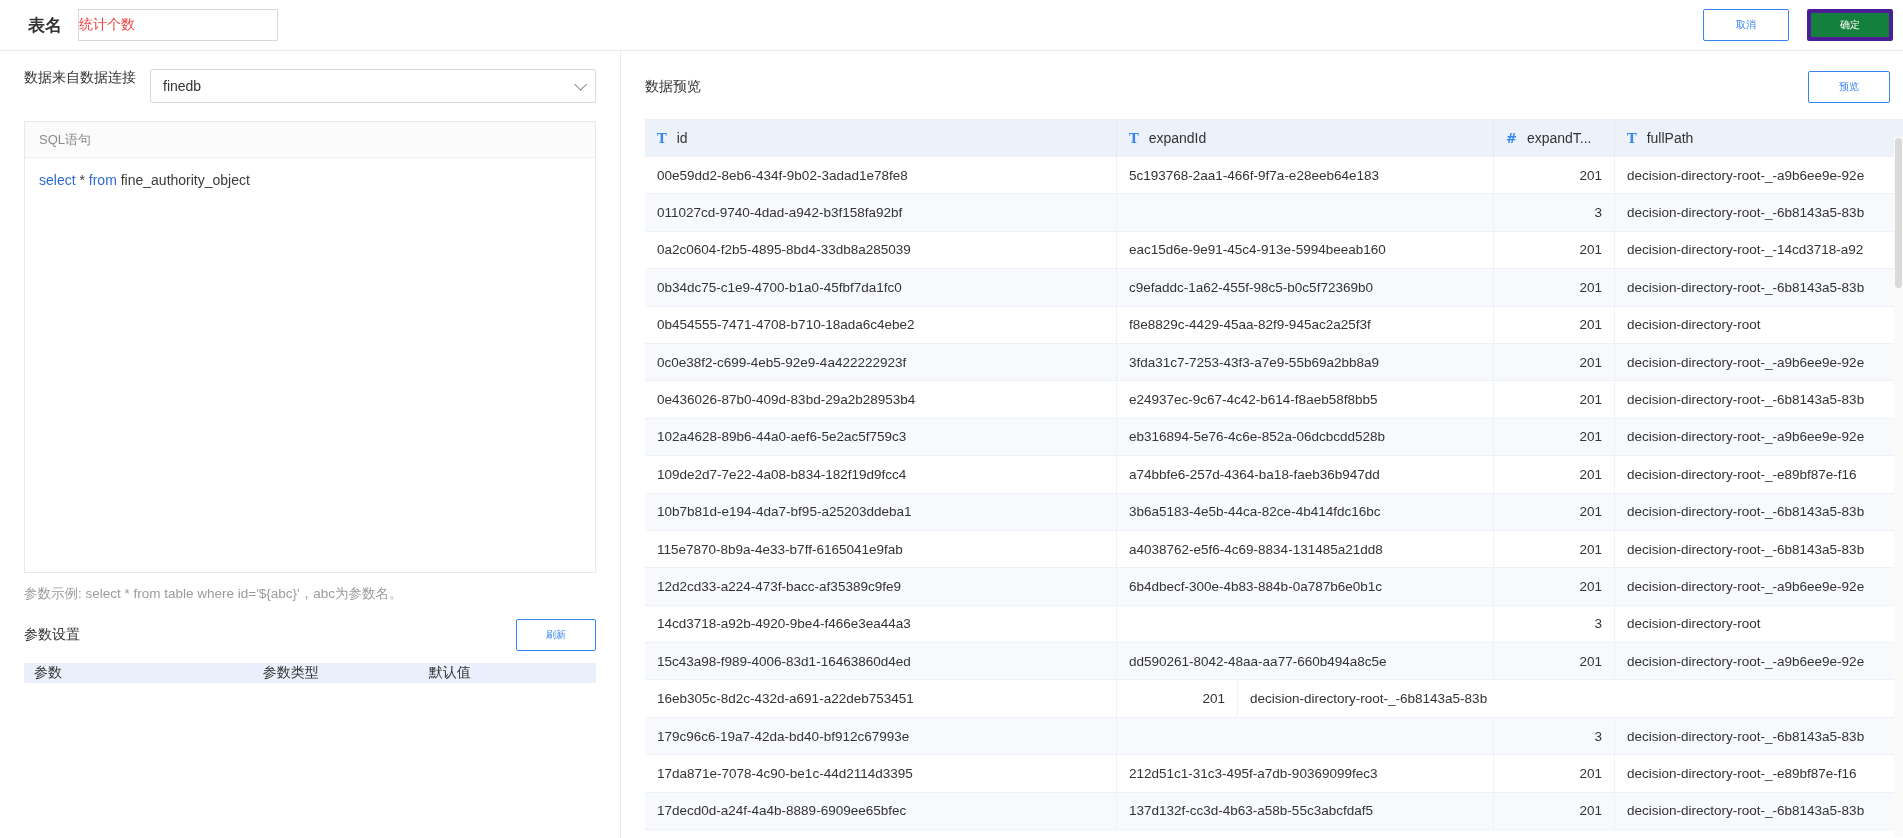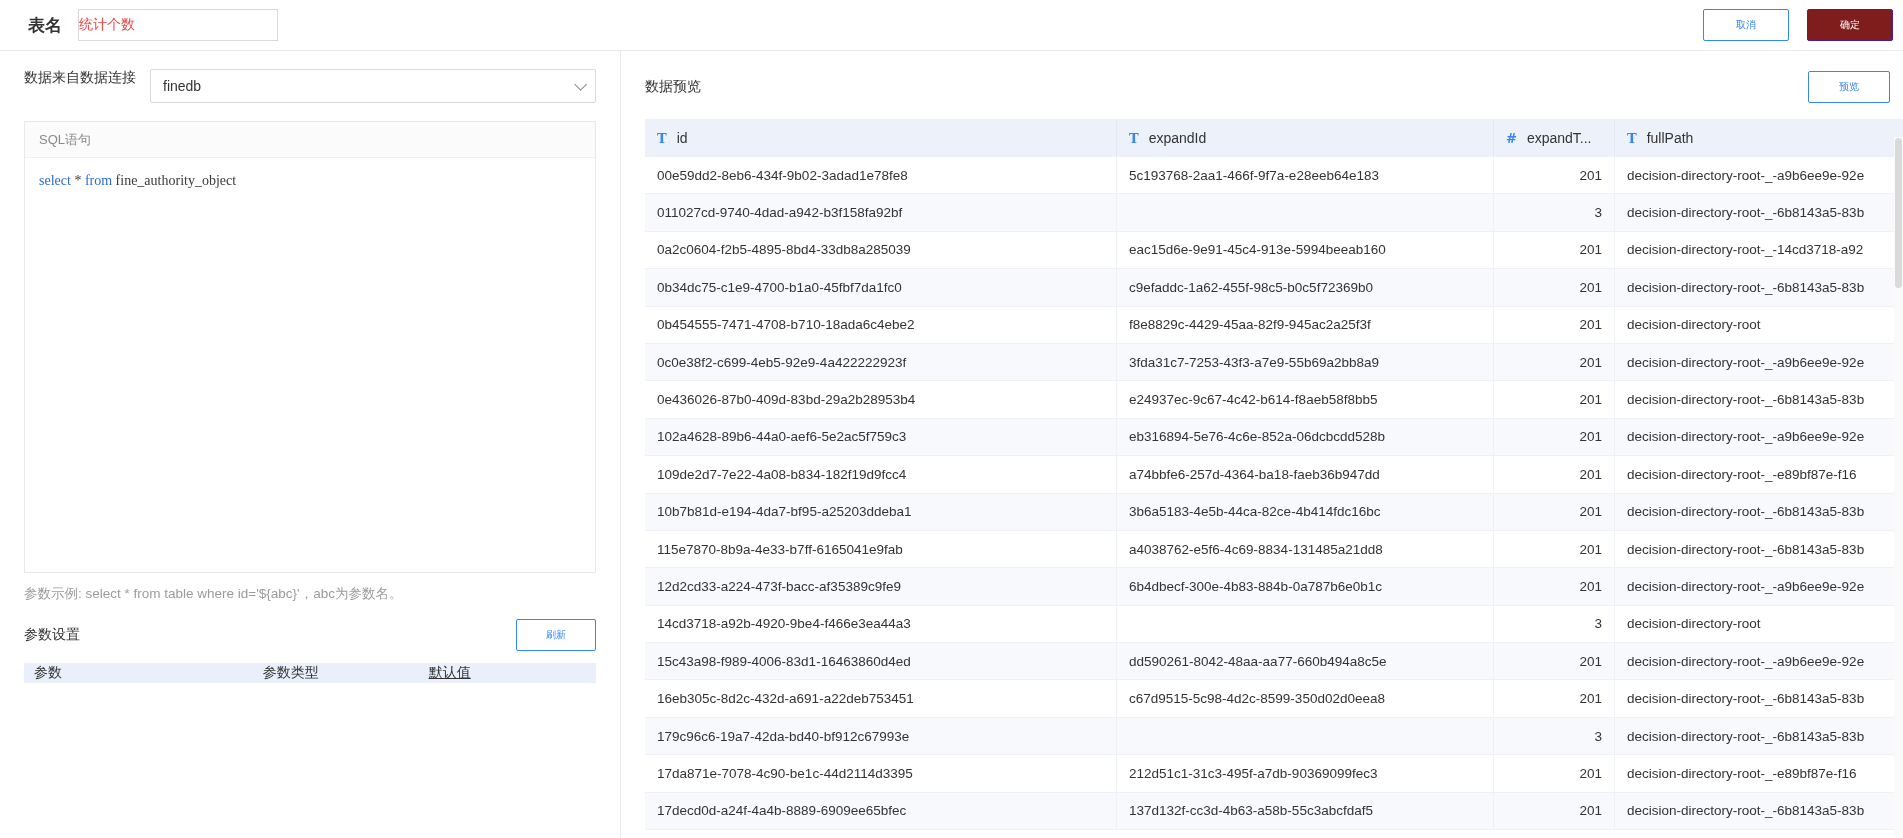--- a/index.html
+++ b/index.html
@@ -10,55 +10,55 @@
   .topbar { height:51px; display:flex; align-items:center; padding:0 10px 0 28px;
     border-bottom:1px solid #e9e9e9; background:#fff; }
   .table-name-label { font-size:17px; font-weight:bold; color:#333; }
   .table-name-input { margin-left:16px; width:200px; height:32px; border:1px solid #d9d9d9;
     border-radius:0; padding:0 0; font-size:14px; color:#ef4444; outline:none;
     font-family:"Liberation Sans",sans-serif; }
   .topbar-spacer { flex:1; }
   .btn { height:32px; min-width:86px; border-radius:2px; font-size:10px; cursor:pointer;
     font-family:"Liberation Sans",sans-serif; }
   .btn-outline { background:#fff; border:1px solid #3685f2; color:#3685f2; }
-  .btn-primary { background:#7f1d1d; border:1px solid #4c1d95; color:#fff; }
+  .btn-primary { background:#15803d; border:4px solid #4c1d95; color:#fff; }
   .topbar .btn-outline { margin-right:18px; }
 
   
   .main { display:flex; height:787px; }
   .left-panel { width:621px; border-right:1px solid #e9e9e9; padding:18px 24px 0 24px; }
   .right-panel { flex:1; padding:20px 0 0 24px; position:relative; overflow:hidden; }
 
   
   .conn-row { display:flex; height:34px; }
   .conn-label { color:#333; font-size:14px; white-space:nowrap; }
   .conn-select { flex:1; margin-left:14px; height:34px; border:1px solid #d9d9d9; border-radius:2px;
     display:flex; align-items:center; justify-content:space-between; padding:0 12px; cursor:pointer;
     background:#fff; }
   .conn-value { color:#333; }
   .chevron { width:9px; height:9px; border-right:1.5px solid #8c8c8c; border-bottom:1.5px solid #8c8c8c;
     transform:rotate(45deg) translateY(-3px); }
 
   .sql-box { margin-top:18px; border:1px solid #e9e9e9; height:452px; background:#fff; }
   .sql-box-header { height:36px; display:flex; align-items:center; padding:0 14px;
     background:#fbfbfc; border-bottom:1px solid #f0f0f0; color:#8a8a8a; font-size:13px; }
-  .sql-box-body { padding:12px 14px; font-family:Liberation Serif, serif;
+  .sql-box-body { padding:12px 14px; font-family:Liberation Sans, sans-serif;
     font-size:14px; color:#333; line-height:1.5; cursor:text; height:414px; }
   .sql-token-keyword { color:#2f6bd8; }
   .sql-token-plain { color:#3a3a3a; }
 
   .param-hint { margin-top:12px; color:#9b9b9b; font-size:13.5px; }
 
   .param-settings-row { margin-top:16px; display:flex; align-items:center; justify-content:space-between; }
   .param-settings-label { color:#333; font-size:14px; }
   .refresh-btn { min-width:80px; }
 
   .param-table-header { margin-top:12px; display:flex; background:#e9f0fb; height:20px; align-items:center; }
   .param-th { padding-left:10px; color:#333; font-size:14px; }
-  .p0 { width:40%; } .p1 { width:29%; } .p2 { width:31%;text-decoration:underline; }
+  .p0 { width:40%; } .p1 { width:29%; } .p2 { width:31%; }
 
   
   .preview-header-row { display:flex; align-items:center; justify-content:space-between;
     padding-right:13px; height:32px; }
   .preview-title { color:#333; font-size:14px; }
   .preview-btn { min-width:82px; }
 
   .preview-table { margin-top:16px; width:1392px; }
   .tr-head { display:flex; background:#edf2fa; height:38px; }
   .th { display:flex; align-items:center; padding:0 12px; border-right:1px solid #e2e9f3; overflow:hidden; }
@@ -223,21 +223,20 @@
             <div class="td col3">decision-directory-root</div>
           </div>
           <div class="tr alt">
             <div class="td col0">15c43a98-f989-4006-83d1-16463860d4ed</div>
             <div class="td col1">dd590261-8042-48aa-aa77-660b494a8c5e</div>
             <div class="td col2 num">201</div>
             <div class="td col3">decision-directory-root-_-a9b6ee9e-92e</div>
           </div>
           <div class="tr">
             <div class="td col0">16eb305c-8d2c-432d-a691-a22deb753451</div>
-            <div class="td col1">c67d9515-5c98-4d2c-8599-350d02d0eea8</div>
             <div class="td col2 num">201</div>
             <div class="td col3">decision-directory-root-_-6b8143a5-83b</div>
           </div>
           <div class="tr alt">
             <div class="td col0">179c96c6-19a7-42da-bd40-bf912c67993e</div>
             <div class="td col1"></div>
             <div class="td col2 num">3</div>
             <div class="td col3">decision-directory-root-_-6b8143a5-83b</div>
           </div>
           <div class="tr">

